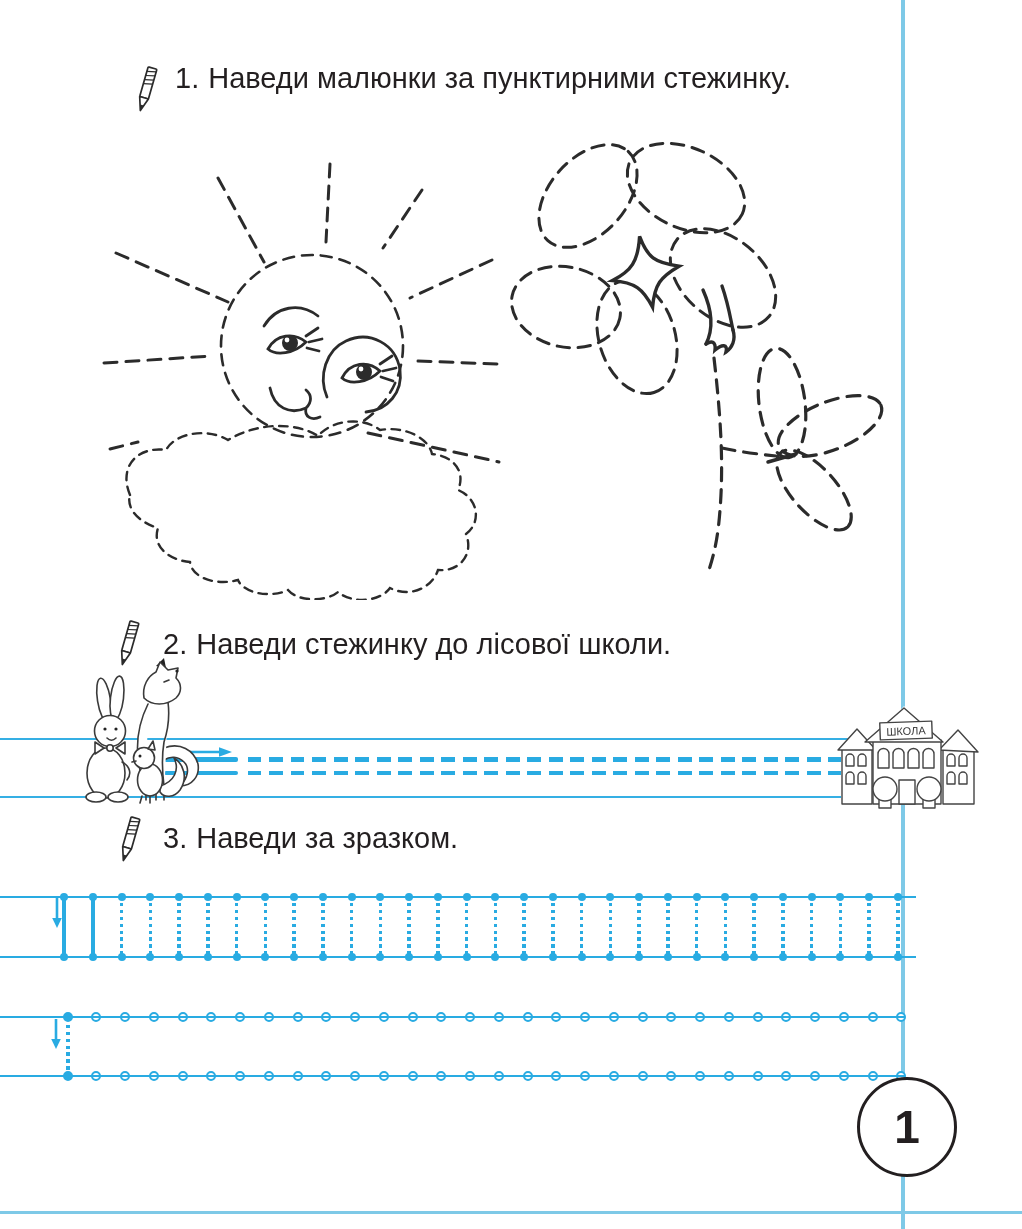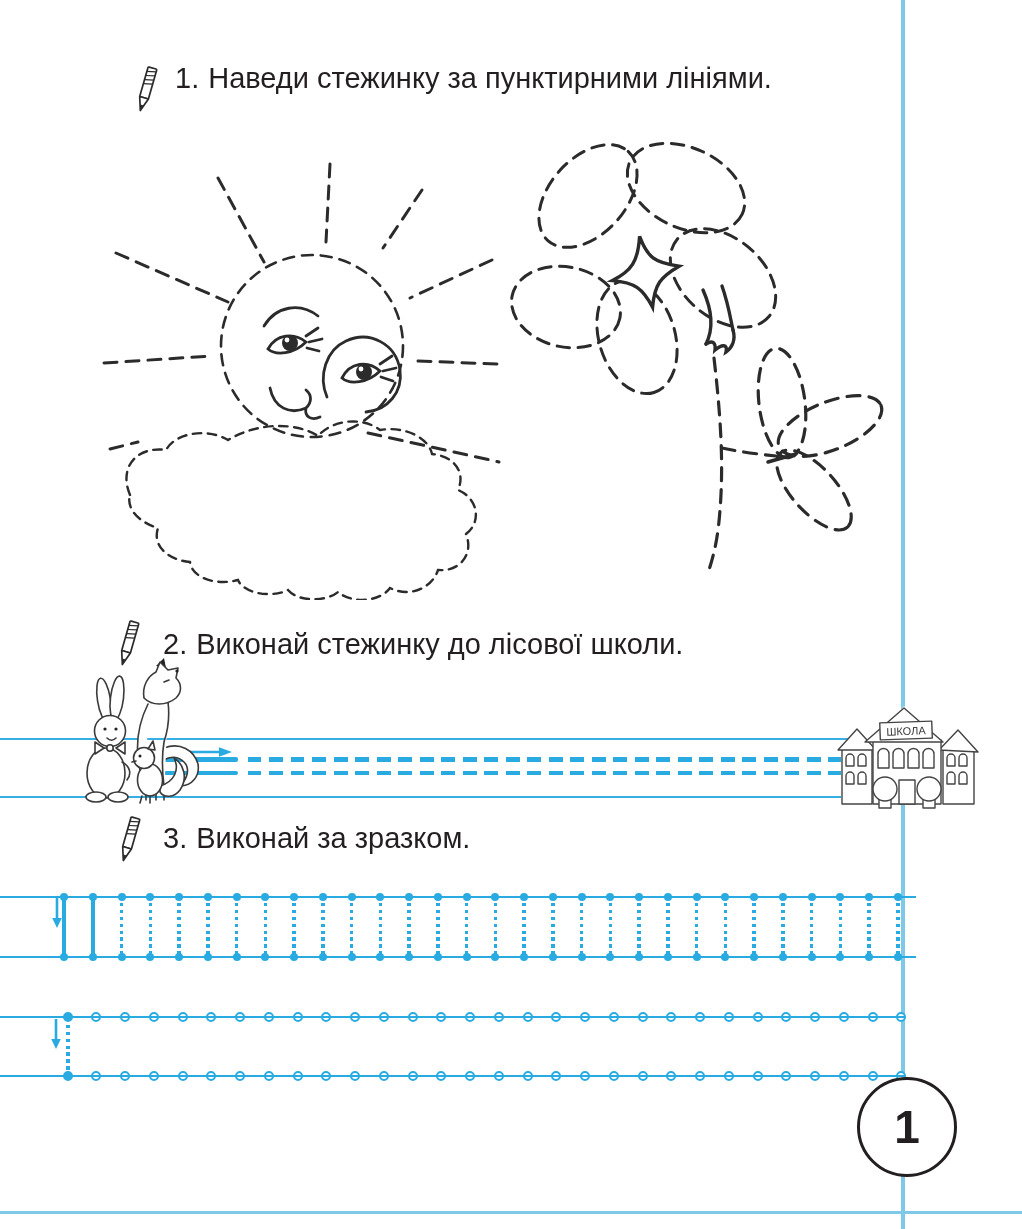--- a/index.html
+++ b/index.html
@@ -57,21 +57,21 @@
     </defs>
   </svg>
 
   <div class="abs frame-v"></div>
   <div class="abs frame-h"></div>
 
   <svg class="abs drawing" style="left:130px;top:64px;width:32px;height:52px">
       <use href="#pencil"></use>
     </svg>
   <div class="task" style="left:175px;top:60px">
-    <span class="task-num">1.</span><span>Наведи стежинку за пунктирними лініями.</span>
+    <span class="task-num">1.</span><span>Наведи малюнки за пунктирними стежинку.</span>
   </div>
 
   <svg class="abs drawing" style="left:80px;top:150px" width="430" height="450" viewBox="0 0 430 450">
     <g fill="none" stroke="#2B2B2B" stroke-linecap="round">
 
       <g stroke-width="3" stroke-dasharray="13 9">
         <path d="M138 28 L184 112"></path>
           <path d="M250 14 L246 92"></path>
           <path d="M342 40 L303 98"></path>
         <path d="M36 103 L148 152"></path>
@@ -138,21 +138,21 @@
         <path d="M222 156 C229 176 231 192 233 200"></path>
         <path d="M206 214 C212 210 216 212 215 220 C222 214 228 214 226 222 C232 218 236 210 233 200"></path>
       </g>
     </g>
   </svg>
 
   <svg class="abs drawing" style="left:112px;top:618px;width:32px;height:52px">
       <use href="#pencil"></use>
     </svg>
   <div class="task" style="left:163px;top:626px">
-    <span class="task-num">2.</span><span>Виконай стежинку до лісової школи.</span>
+    <span class="task-num">2.</span><span>Наведи стежинку до лісової школи.</span>
   </div>
 
   <div class="guide" style="left:0;top:738px;width:910px"></div>
   <div class="guide" style="left:0;top:796px;width:910px"></div>
   <svg class="abs" style="left:167px;top:745px;z-index:1" width="66" height="14" viewBox="0 0 66 14">
     <line x1="2" y1="7" x2="53" y2="7" stroke="#29ABE2" stroke-width="2.6"></line>
     <path d="M52 2.2 L65 7 L52 11.8 Z" fill="#29ABE2"></path>
   </svg>
   <div class="sample-dash" style="left:164px;top:757px"></div>
   <div class="sample-dash" style="left:164px;top:770.5px"></div>
@@ -217,21 +217,21 @@
       <rect x="90" y="102" width="12" height="10"></rect>
       <circle cx="52" cy="93" r="12"></circle>
       <circle cx="96" cy="93" r="12"></circle>
     </g>
   </svg>
 
   <svg class="abs drawing" style="left:113px;top:814px;width:32px;height:52px">
       <use href="#pencil"></use>
     </svg>
   <div class="task" style="left:163px;top:820px">
-    <span class="task-num">3.</span><span>Виконай за зразком.</span>
+    <span class="task-num">3.</span><span>Наведи за зразком.</span>
   </div>
 
   <div class="band" id="band1" style="top:896px;height:64px">
     <div class="guide" style="left:0;top:0;width:916px;background:#29ABE2"></div>
     <div class="guide" style="left:0;top:60px;width:916px;background:#29ABE2"></div>
     <svg class="abs" style="left:50px;top:1px" width="14" height="32" viewBox="0 0 14 32">
       <line x1="7" y1="1" x2="7" y2="22" stroke="#29ABE2" stroke-width="2.6"></line>
       <path d="M2.2 21 L7 31 L11.8 21 Z" fill="#29ABE2"></path>
     </svg>
     <div id="band1-strokes" class="abs" style="left:0;top:0;width:100%;height:62px">

